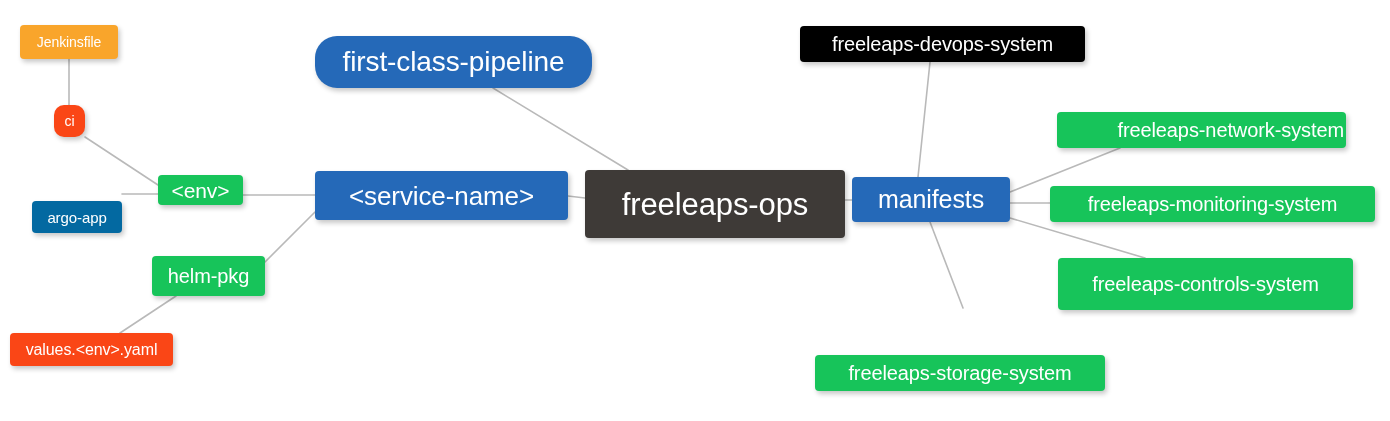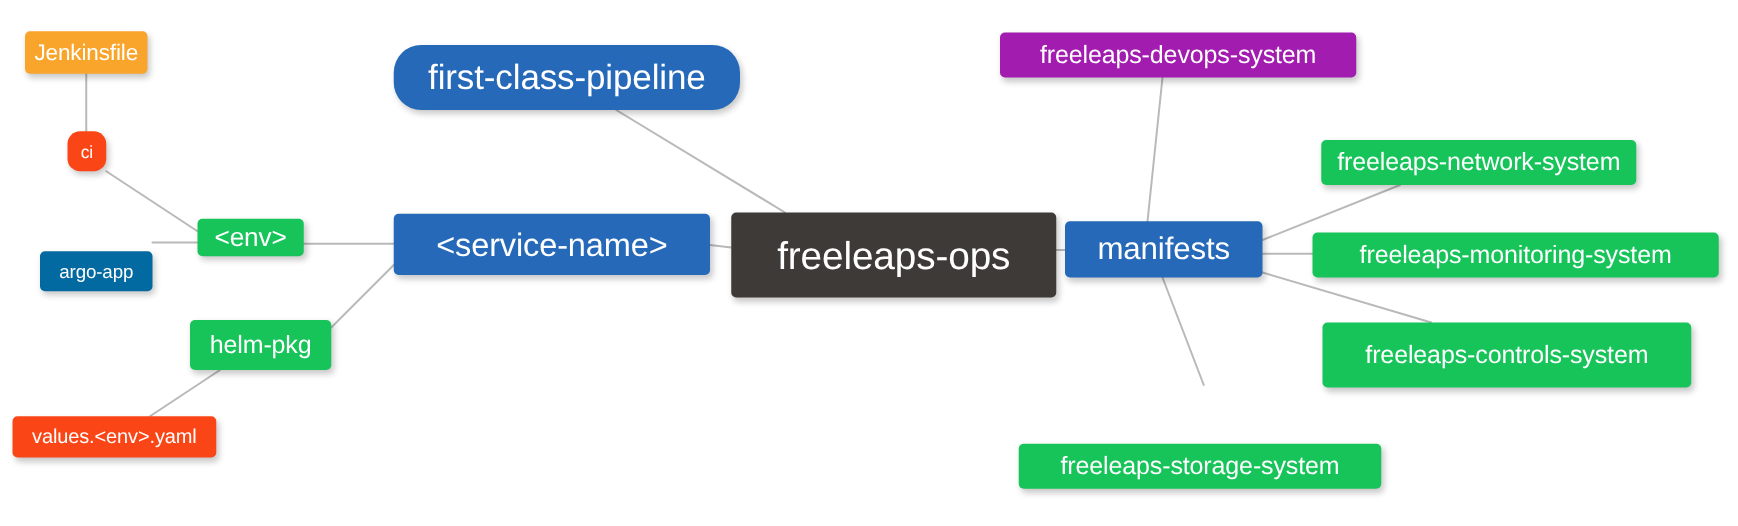--- a/index.html
+++ b/index.html
@@ -59,21 +59,21 @@
       <line x1="568" y1="196" x2="585" y2="198" stroke="#b9b9b9" stroke-width="1.6" stroke-linecap="round"></line>
       <line x1="493" y1="88" x2="628" y2="170" stroke="#b9b9b9" stroke-width="1.6" stroke-linecap="round"></line>
       <line x1="845" y1="200" x2="852" y2="200" stroke="#b9b9b9" stroke-width="1.6" stroke-linecap="round"></line>
       <line x1="918" y1="177" x2="930" y2="62" stroke="#b9b9b9" stroke-width="1.6" stroke-linecap="round"></line>
       <line x1="1010" y1="192" x2="1120" y2="148" stroke="#b9b9b9" stroke-width="1.6" stroke-linecap="round"></line>
       <line x1="1010" y1="203" x2="1050" y2="203" stroke="#b9b9b9" stroke-width="1.6" stroke-linecap="round"></line>
       <line x1="1010" y1="218" x2="1145" y2="258" stroke="#b9b9b9" stroke-width="1.6" stroke-linecap="round"></line>
       <line x1="930" y1="222" x2="963" y2="308" stroke="#b9b9b9" stroke-width="1.6" stroke-linecap="round"></line>
     </svg>
   <div id="node-layer">
-      <div class="node" style="left: 20px; top: 25px; width: 98px; height: 34px; background: rgb(249, 165, 43); font-size: 18px;">
+      <div class="node" style="left: 20px; top: 25px; width: 98px; height: 34px; background: rgb(249, 165, 43); font-size: 14px;">
         <span class="node-label">Jenkinsfile</span>
       </div>
       <div class="node" style="left: 54px; top: 105px; width: 31px; height: 32px; background: rgb(250, 70, 22); font-size: 14px; border-radius: 10px;">
         <span class="node-label">ci</span>
       </div>
       <div class="node" style="left: 32px; top: 178px; width: 90px; height: 32px; background: #0369a1; font-size: 15px; margin-top: 23px;">
         <span class="node-label">argo-app</span>
       </div>
       <div class="node" style="left: 158px; top: 175px; width: 85px; height: 30px; background: rgb(23, 196, 90); font-size: 21px;">
         <span class="node-label">&lt;env&gt;</span>
@@ -89,24 +89,24 @@
       </div>
       <div class="node" style="left: 315px; top: 171px; width: 253px; height: 49px; background: rgb(37, 105, 184); font-size: 26px;">
         <span class="node-label">&lt;service-name&gt;</span>
       </div>
       <div class="node" style="left: 585px; top: 170px; width: 260px; height: 68px; background: rgb(62, 58, 55); font-size: 31px;">
         <span class="node-label">freeleaps-ops</span>
       </div>
       <div class="node" style="left: 852px; top: 177px; width: 158px; height: 45px; background: rgb(37, 105, 184); font-size: 25px;">
         <span class="node-label">manifests</span>
       </div>
-      <div class="node" style="left: 800px; top: 26px; width: 285px; height: 36px; background: #a21caf; font-size: 20px;">
+      <div class="node" style="left: 800px; top: 26px; width: 285px; height: 36px; background: #000000; font-size: 20px;">
         <span class="node-label">freeleaps-devops-system</span>
       </div>
-      <div class="node" style="left: 1057px; top: 112px; width: 252px; height: 36px; background: rgb(23, 196, 90); font-size: 20px;">
+      <div class="node" style="left: 1057px; top: 112px; width: 289px; height: 36px; background: rgb(23, 196, 90); font-size: 20px; justify-content: flex-end;">
         <span class="node-label">freeleaps-network-system</span>
       </div>
       <div class="node" style="left: 1050px; top: 186px; width: 325px; height: 36px; background: rgb(23, 196, 90); font-size: 20px;">
         <span class="node-label">freeleaps-monitoring-system</span>
       </div>
       <div class="node" style="left: 1058px; top: 258px; width: 295px; height: 52px; background: rgb(23, 196, 90); font-size: 20px;">
         <span class="node-label">freeleaps-controls-system</span>
       </div>
       <div class="node" style="left: 815px; top: 308px; width: 290px; height: 36px; background: rgb(23, 196, 90); font-size: 20px; margin-top: 47px;">
         <span class="node-label">freeleaps-storage-system</span>

